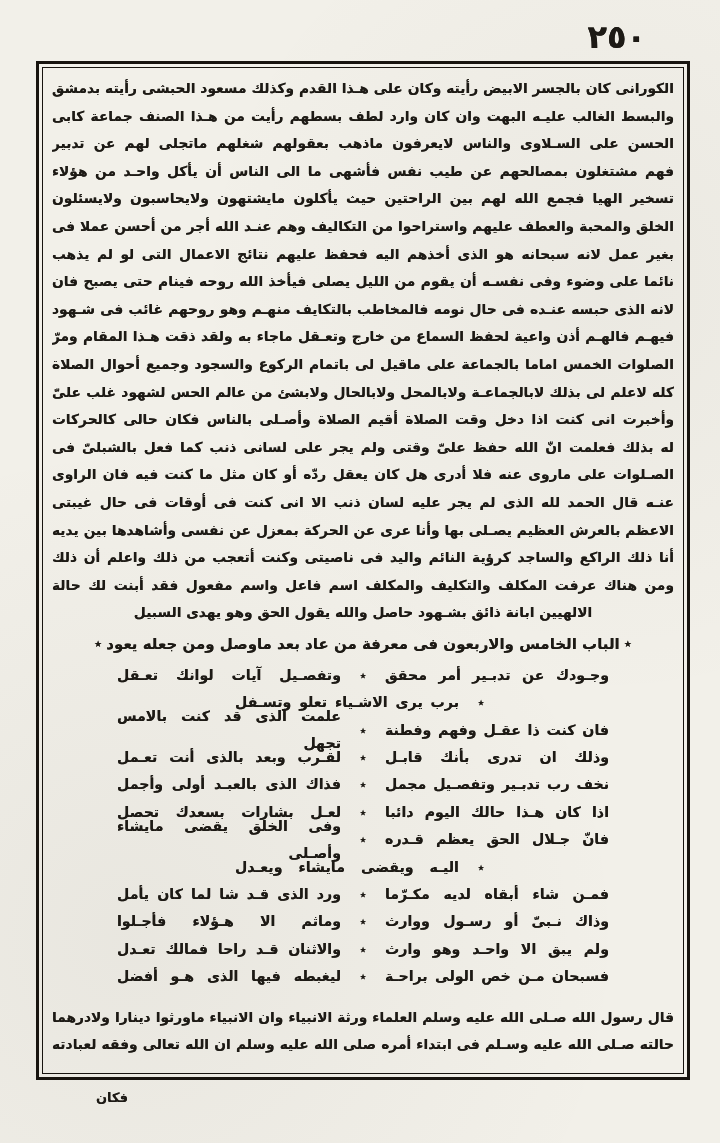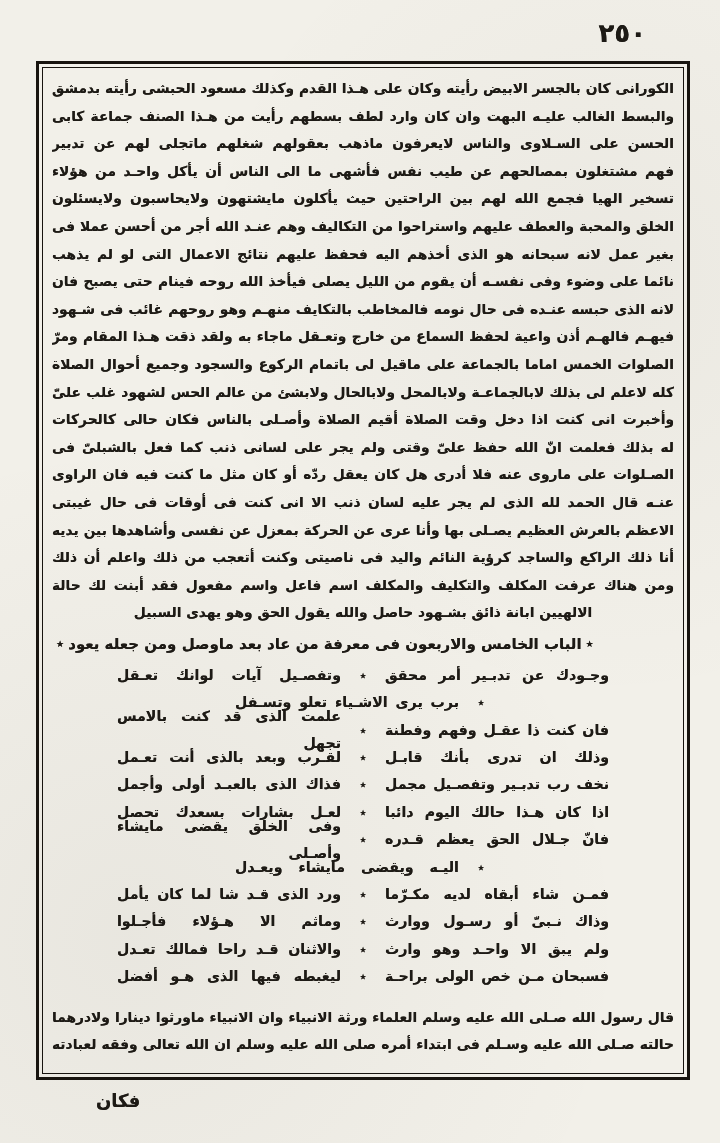--- a/index.html
+++ b/index.html
@@ -12,21 +12,21 @@
     background:
       radial-gradient(circle at 18% 82%, rgba(60,55,45,0.05), transparent 45%),
       radial-gradient(circle at 85% 25%, rgba(60,55,45,0.04), transparent 40%),
       #f2f0e9;
     color: #1d1a15;
     overflow: hidden;
   }
   .page-number {
     position: absolute;
     top: 18px; right: 74px;
-    font-size: 26px;
+    font-size: 32px;
     font-weight: 700;
     letter-spacing: 2px;
     text-shadow: 0 0 0.6px #1d1a15;
     margin-left: 28px;
   }
   .frame-outer {
     position: absolute;
     left: 36px; top: 61px;
     width: 654px; height: 1019px;
     border: 3px solid #18140f;
@@ -53,21 +53,21 @@
     white-space: normal;
     text-shadow: 0 0 0.5px rgba(20,15,10,0.75);
   }
   .prose-top .prose-line:last-child {
     text-align: right;
     text-align-last: center;
   }
   .chapter-heading {
     height: 30px;
     line-height: 30px;
-    text-align: left;
+    text-align: center;
     font-size: 15px;
     font-weight: 700;
     margin-top: 2px;
     text-shadow: 0 0 0.5px rgba(20,15,10,0.8);
     overflow: hidden;
   }
   .heading-ornament {
     font-size: 15px;
     padding: 0 4px;
   }
@@ -96,21 +96,21 @@
     text-align: center;
     font-size: 13px;
     flex: 0 0 auto;
   }
   .prose-bottom {
     margin-top: 13px;
   }
   .catchword {
     position: absolute;
     left: 96px; top: 1090px;
-    font-size: 18px;
+    font-size: 13px;
     font-weight: 700;
     text-shadow: 0 0 0.6px rgba(20,15,10,0.8);
   }
 </style>
 </head>
 <body>
 
 <div class="page-number">٢٥٠</div>
 
 <div class="frame-outer">

